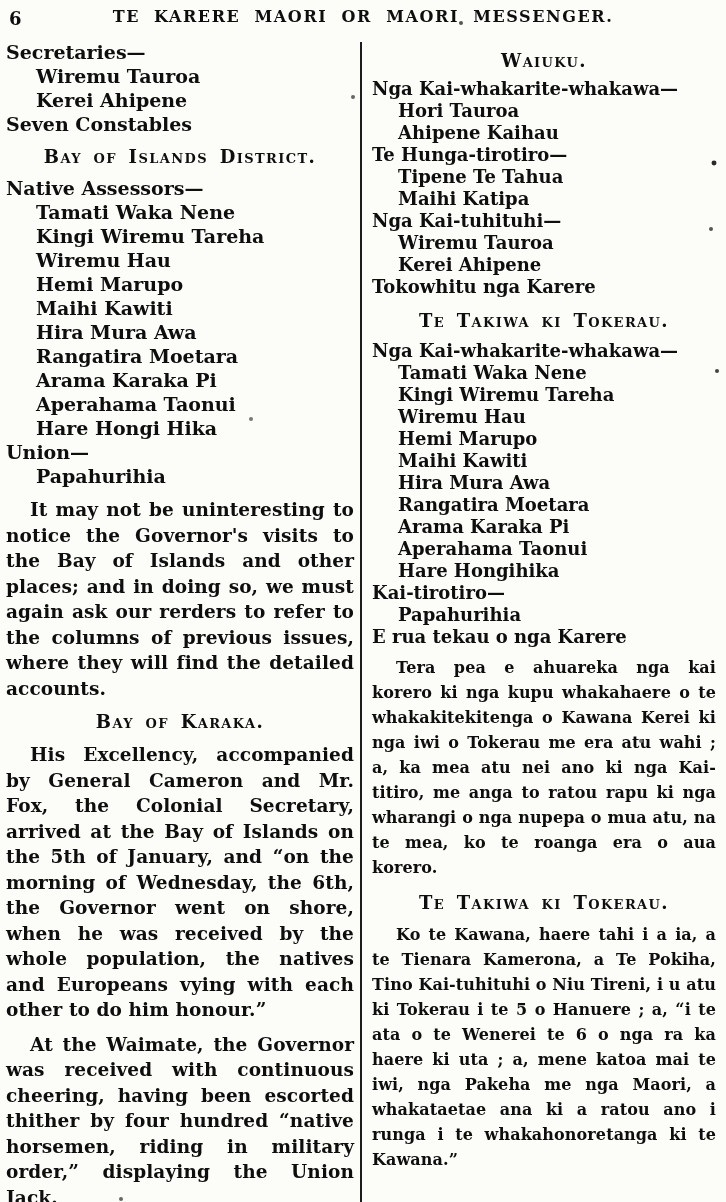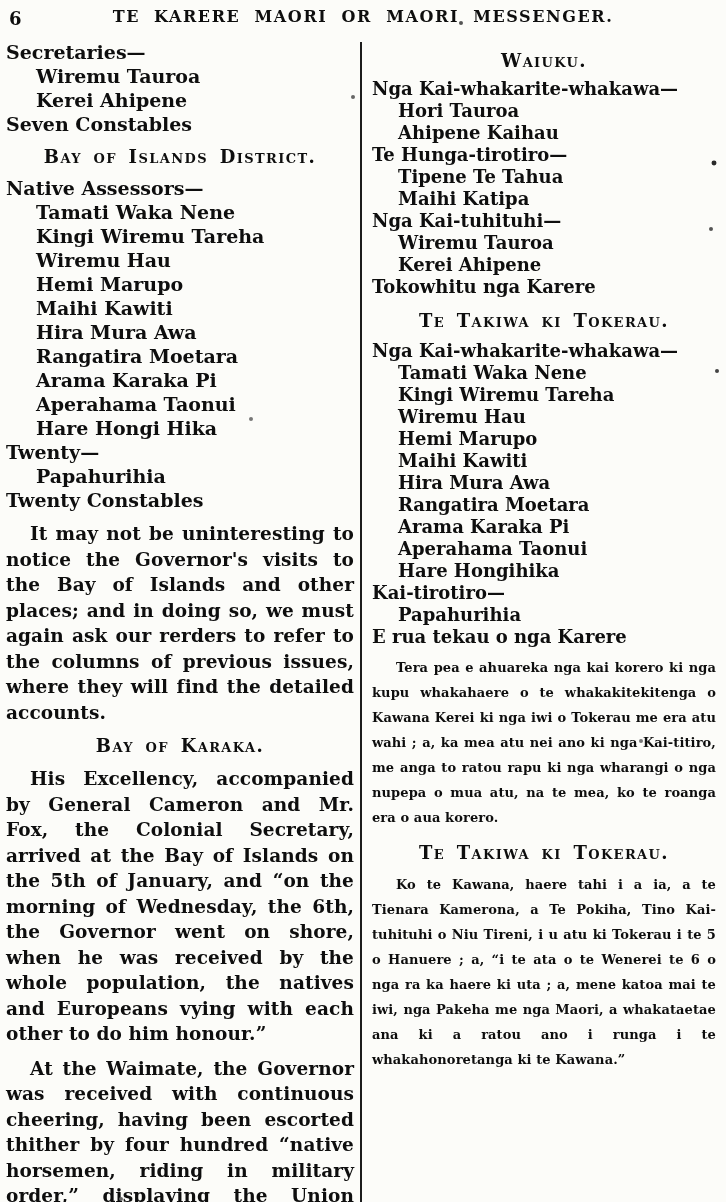--- a/index.html
+++ b/index.html
@@ -53,21 +53,21 @@
   }
   .col-right .sec-head { margin: 12px 0 8px 0; }
   .col-right .sec-head.first { margin-top: 10px; margin-bottom: 6px; }
 
   .para {
     margin: 9px 0 0 0;
     font-size: 18.5px; line-height: 25.5px;
     text-align: justify; text-indent: 24px;
     letter-spacing: 0.1px;
   }
-  .col-right .para { font-size: 13px; line-height: 25px; margin-top: 7px; }
+  .col-right .para { font-size: 16px; line-height: 25px; margin-top: 7px; }
 
   
   .specks {
     position: absolute; top: 0; left: 0; width: 2px; height: 2px;
     background: transparent; border-radius: 50%;
     box-shadow:
       713px 162px 0 1.5px #2a2a2a,
       710px 228px 0 1px  #555,
       716px 370px 0 1px  #444,
       352px  96px 0 1px  #666,
@@ -115,28 +115,27 @@
           <div class="gline">Maihi Kawiti</div>
           <div class="gline">Hira Mura Awa</div>
           <div class="gline">Rangatira Moetara</div>
           <div class="gline">Arama Karaka Pi</div>
           <div class="gline">Aperahama Taonui</div>
           <div class="gline">Hare Hongi Hika</div>
         </div>
     </div>
 
     <div class="group">
-      <div class="gline">Twenty—</div>
+      <div class="gline">Union—</div>
       <div class="names">
 
       <div class="gline">Papahurihia</div>
         </div>
     </div>
 
-    <div class="gline">Twenty Constables</div>
 
     <p class="para">It may not be uninteresting to notice the Governor's visits to the Bay of Islands and other places; and in doing so, we must again ask our rerders to refer to the columns of previous issues, where they will find the detailed accounts.</p>
 
     <h2 class="sec-head">Bay of Karaka.</h2>
 
     <p class="para">His Excellency, accompanied by General Cameron and Mr. Fox, the Colonial Secretary, arrived at the Bay of Islands on the 5th of January, and “on the morning of Wednesday, the 6th, the Governor went on shore, when he was received by the whole population, the natives and Europeans vying with each other to do him honour.”</p>
     <p class="para">At the Waimate, the Governor was received with continuous cheering, having been escorted thither by four hundred “native horsemen, riding in military order,” displaying the Union Jack.</p>
 
   </section>
 

